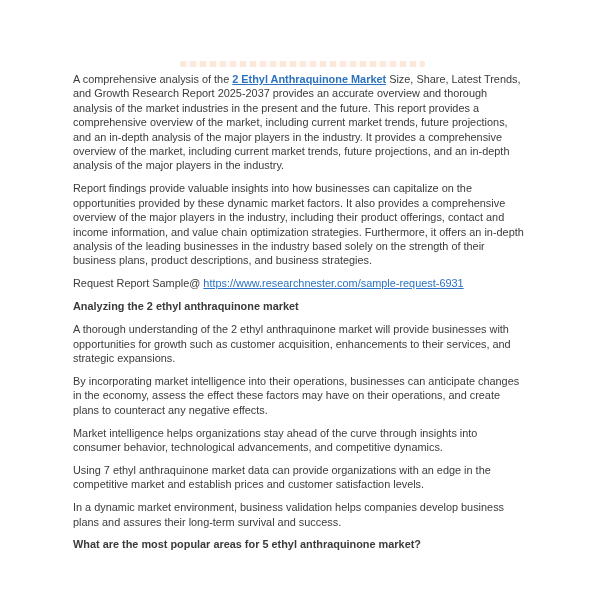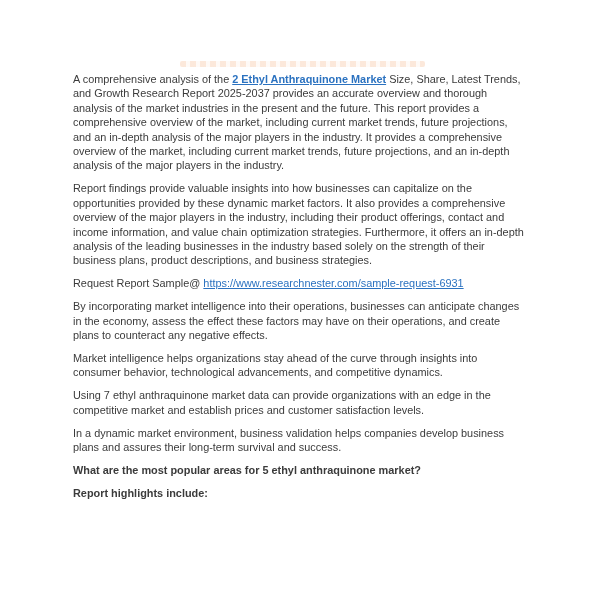--- a/index.html
+++ b/index.html
@@ -72,27 +72,28 @@
     <div class="remnant"></div>
   </div>
 
   <p class="para"><span>A comprehensive analysis of the </span><a class="link bold">2 Ethyl Anthraquinone Market</a><span> Size, Share, Latest Trends, and Growth Research Report 2025-2037 provides an accurate overview and thorough analysis of the market industries in the present and the future. This report provides a comprehensive overview of the market, including current market trends, future projections, and an in-depth analysis of the major players in the industry. It provides a comprehensive overview of the market, including current market trends, future projections, and an in-depth analysis of the major players in the industry.</span></p>
 
   <p class="para">Report findings provide valuable insights into how businesses can capitalize on the opportunities provided by these dynamic market factors. It also provides a comprehensive overview of the major players in the industry, including their product offerings, contact and income information, and value chain optimization strategies. Furthermore, it offers an in-depth analysis of the leading businesses in the industry based solely on the strength of their business plans, product descriptions, and business strategies.</p>
 
   <p class="para"><span class="bold">Request Report Sample@</span> <a class="link">https://www.researchnester.com/sample-request-6931</a></p>
 
 
+  <p class="heading">Analyzing the 2 ethyl anthraquinone market</p>
 
+  <p class="para">A thorough understanding of the 2 ethyl anthraquinone market will provide businesses with opportunities for growth such as customer acquisition, enhancements to their services, and strategic expansions.</p>
 
   <p class="para">By incorporating market intelligence into their operations, businesses can anticipate changes in the economy, assess the effect these factors may have on their operations, and create plans to counteract any negative effects.</p>
 
   <p class="para">Market intelligence helps organizations stay ahead of the curve through insights into consumer behavior, technological advancements, and competitive dynamics.</p>
 
   <p class="para">Using 7 ethyl anthraquinone market data can provide organizations with an edge in the competitive market and establish prices and customer satisfaction levels.</p>
 
   <p class="para">In a dynamic market environment, business validation helps companies develop business plans and assures their long-term survival and success.</p>
 
   <p class="heading">What are the most popular areas for 5 ethyl anthraquinone market?</p>
 
-  <p class="heading">Report highlights include:</p>
 
 </div>
 
 </body></html>

